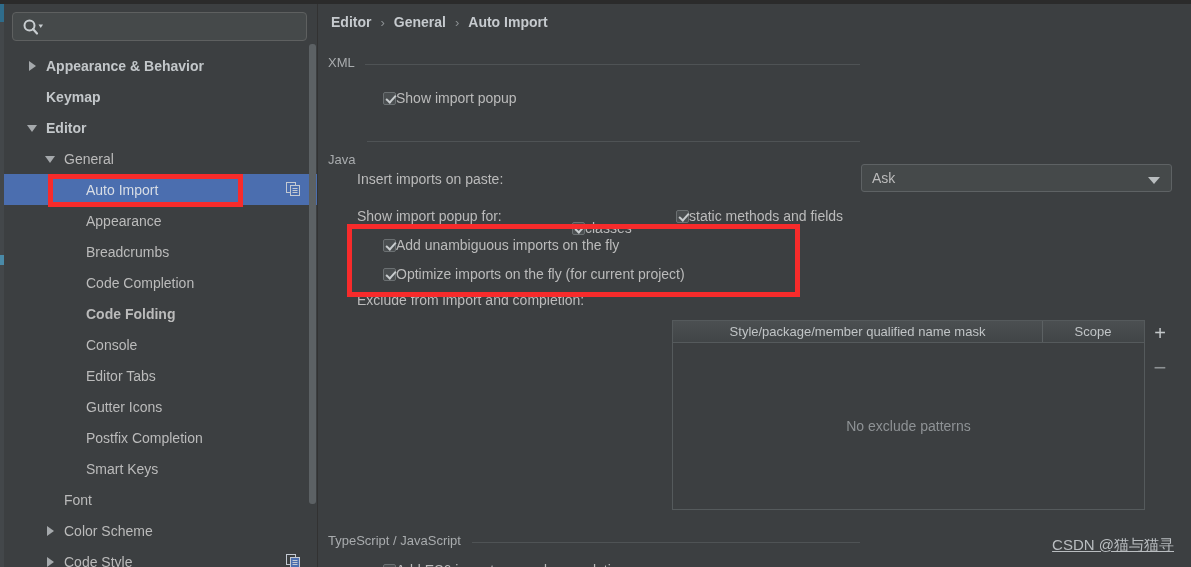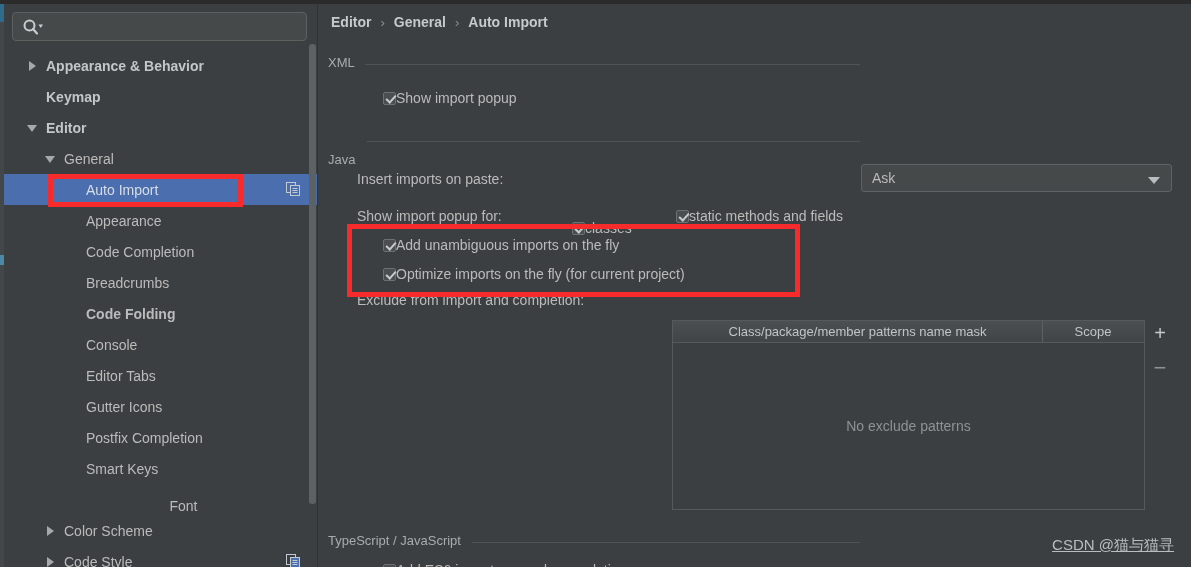--- a/index.html
+++ b/index.html
@@ -309,26 +309,26 @@
               <line x1="6.5" y1="8.5" x2="11.5" y2="8.5" stroke="#c3c9d2" stroke-width="1"></line>
               <line x1="6.5" y1="10.5" x2="11.5" y2="10.5" stroke="#c3c9d2" stroke-width="1"></line>
             </svg></span>
         </div>
         <div class="tree-row" style="padding-left: 62px;">
           <span class="arrow"></span>
           <span class="tree-label">Appearance</span>
         </div>
         <div class="tree-row" style="padding-left: 62px;">
           <span class="arrow"></span>
+          <span class="tree-label">Breadcrumbs</span>
+        </div>
+        <div class="tree-row" style="padding-left: 62px;">
+          <span class="arrow"></span>
           <span class="tree-label">Code Completion</span>
         </div>
-        <div class="tree-row" style="padding-left: 62px;">
-          <span class="arrow"></span>
-          <span class="tree-label">Breadcrumbs</span>
-        </div>
         <div class="tree-row" style="padding-left: 62px; font-weight: bold;">
           <span class="arrow"></span>
           <span class="tree-label">Code Folding</span>
         </div>
         <div class="tree-row" style="padding-left: 62px;">
           <span class="arrow"></span>
           <span class="tree-label">Console</span>
         </div>
         <div class="tree-row" style="padding-left: 62px;">
           <span class="arrow"></span>
@@ -339,21 +339,21 @@
           <span class="tree-label">Gutter Icons</span>
         </div>
         <div class="tree-row" style="padding-left: 62px;">
           <span class="arrow"></span>
           <span class="tree-label">Postfix Completion</span>
         </div>
         <div class="tree-row" style="padding-left: 62px;">
           <span class="arrow"></span>
           <span class="tree-label">Smart Keys</span>
         </div>
-        <div class="tree-row" style="padding-left: 40px; flex-direction: column;">
+        <div class="tree-row" style="padding-left: 40px;">
           <span class="arrow"></span>
           <span class="tree-label">Font</span>
         </div>
         <div class="tree-row" style="padding-left: 40px;">
           <span class="arrow collapsed"></span>
           <span class="tree-label">Color Scheme</span>
         </div>
         <div class="tree-row" style="padding-left: 40px;">
           <span class="arrow collapsed"></span>
           <span class="tree-label">Code Style</span>
@@ -421,21 +421,21 @@
 
     <div class="chk-row" style="left:42px; top:262px;">
       <span class="chk checked"></span>
       <span>Optimize imports on the fly (for current project)</span>
     </div>
 
     <div class="field-label" style="left:40px; top:288px;">Exclude from import and completion:</div>
 
     <div id="table">
       <div id="table-head">
-        <div class="th c1">Class/package/member patterns name mask</div>
+        <div class="th c1">Style/package/member qualified name mask</div>
         <div class="th c2">Scope</div>
       </div>
       <div id="table-empty">No exclude patterns</div>
     </div>
     <div class="tbl-btn" id="btn-add">+</div>
     <div class="tbl-btn" id="btn-rem">−</div>
 
     <div class="group-label" style="left:11px; top:529px;">TypeScript / JavaScript</div>
     <div class="group-line" style="left:155px; top:538px; width:388px;"></div>
 

